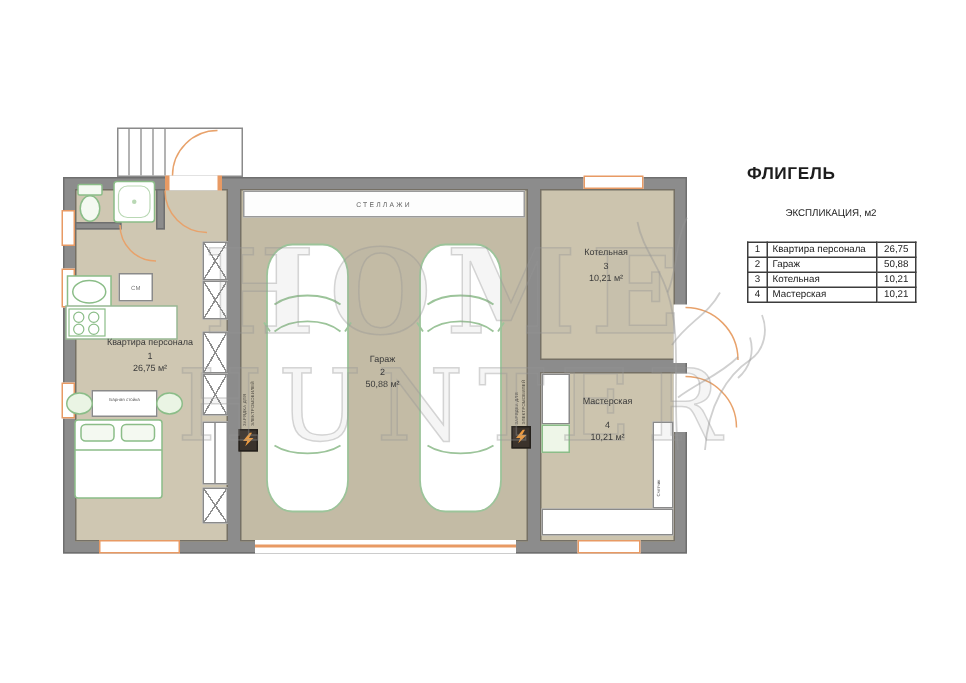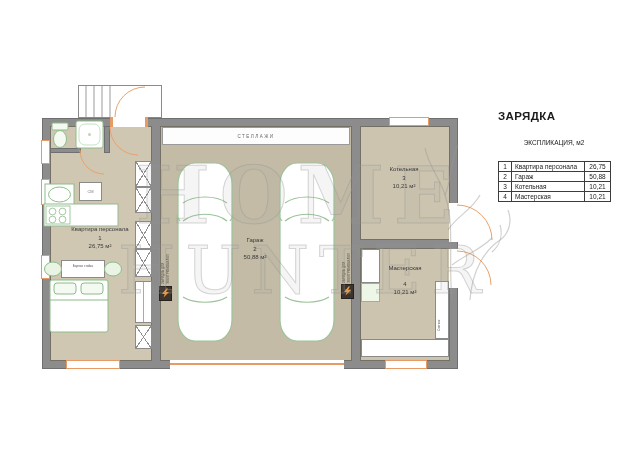--- a/index.html
+++ b/index.html
@@ -237,21 +237,21 @@
     <div class="rl-name">Котельная</div>
     <div class="rl-num">3</div>
     <div class="rl-area">10,21 м²</div>
   </div>
   <div class="abs room-label" style="left:374px; top:264px; width:62px;">
     <div class="rl-name">Мастерская</div>
     <div class="rl-num" style="margin-top:7px;">4</div>
     <div class="rl-area">10,21 м²</div>
   </div>
 
-  <div class="abs legend-title" style="left:498px; top:110px;">ЗАРЯДКА</div>
+  <div class="abs legend-title" style="left:498px; top:110px;">ФЛИГЕЛЬ</div>
   <div class="abs explication-title" style="left:498px; top:139px; width:112px;">ЭКСПЛИКАЦИЯ, м2</div>
   <table class="explication" style="left:498px; top:161px;">
     <tbody>
         <tr>
       <td class="c-num">1</td>
       <td class="c-name">Квартира персонала</td>
       <td class="c-area">26,75</td>
     </tr>
     <tr>
       <td class="c-num">2</td>

